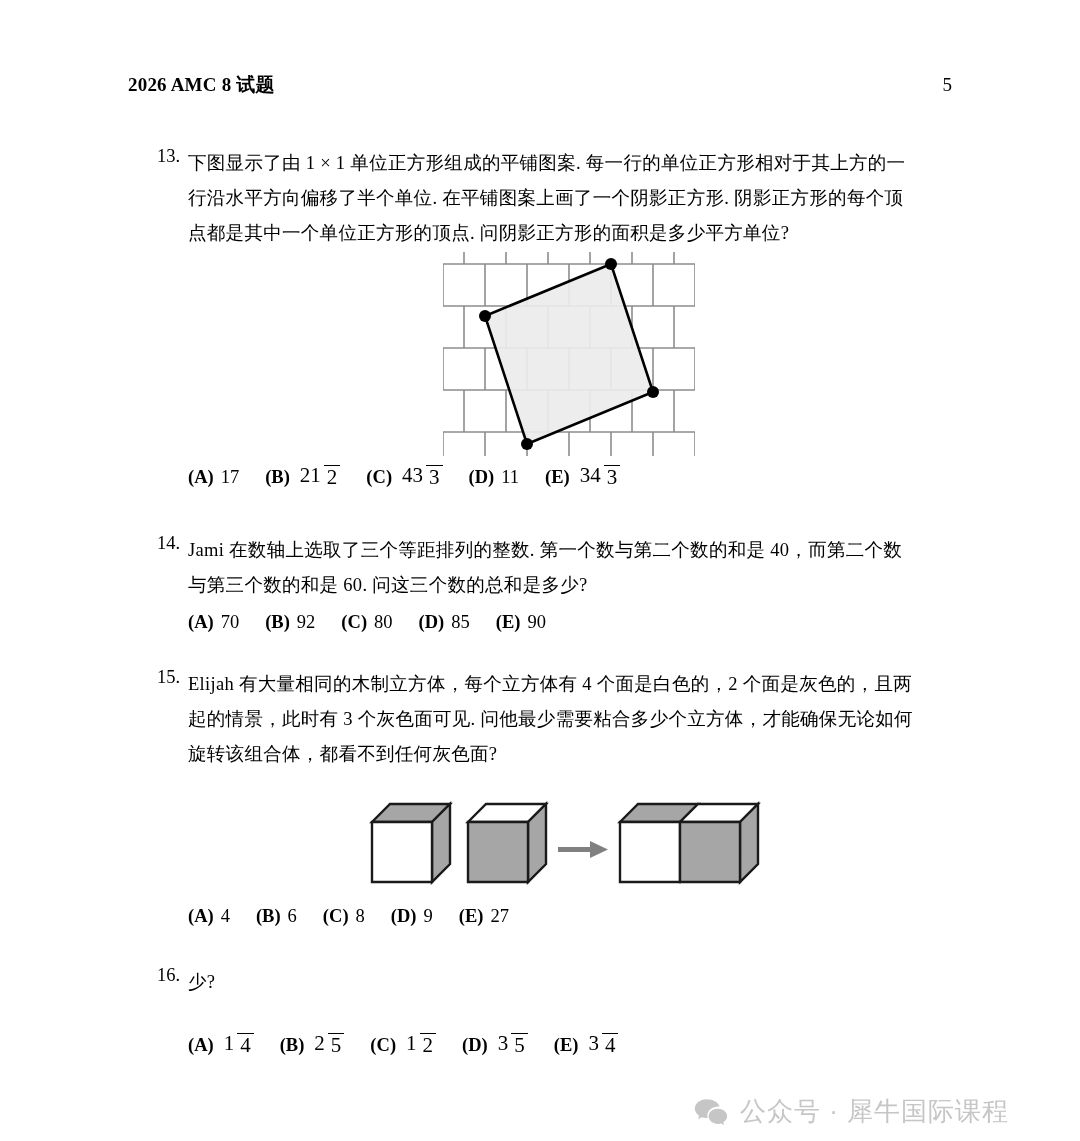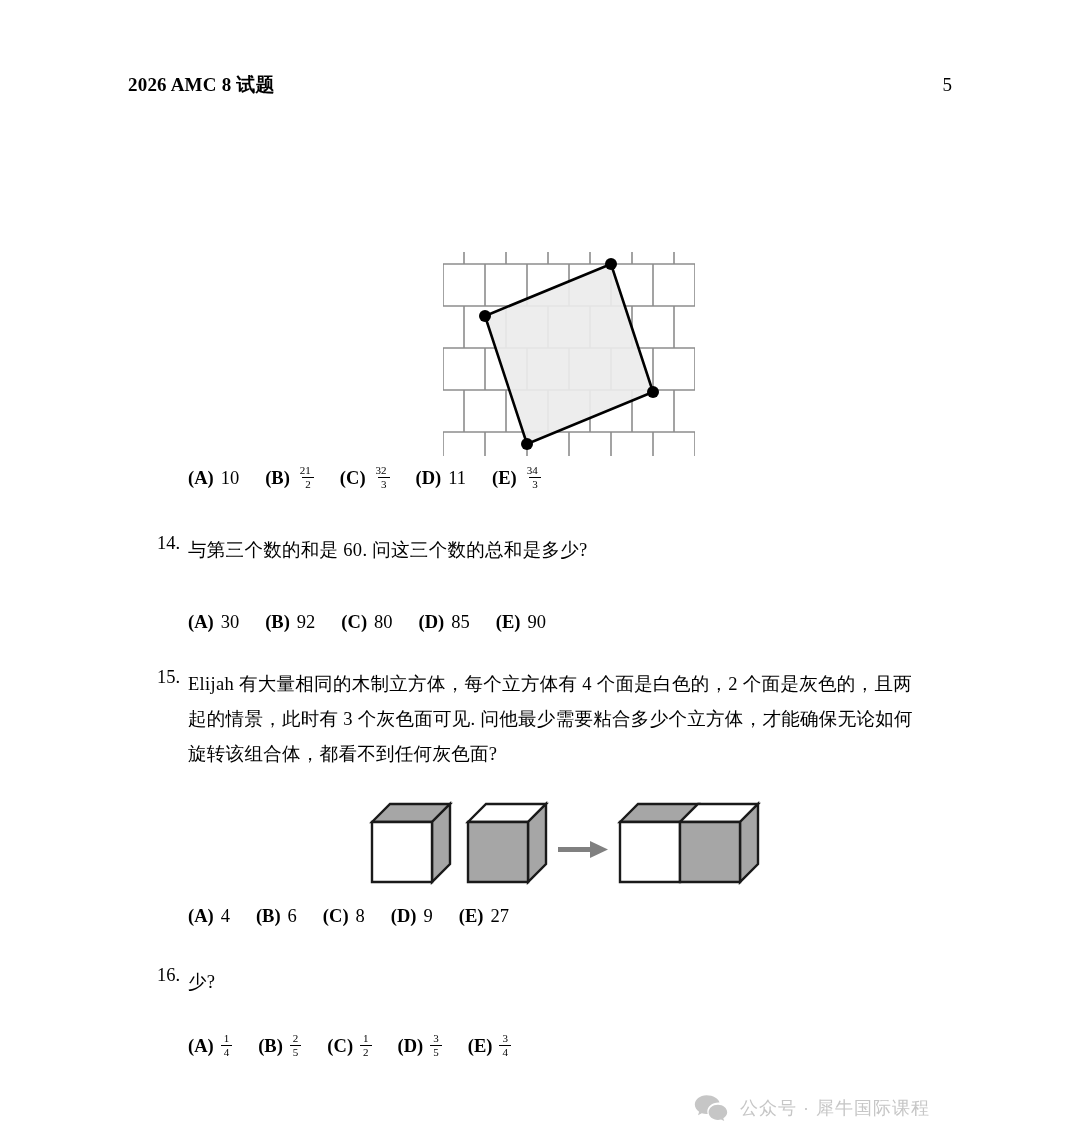--- a/index.html
+++ b/index.html
@@ -79,25 +79,25 @@
     display: flex;
     align-items: center;
   }
   .choice-label {
     font-weight: bold;
     margin-right: 7px;
   }
   .choice-val { }
   .frac {
     display: inline-flex;
-    flex-direction: column;
-    align-items: flex-end;
+    flex-direction: row;
+    align-items: flex-start;
     vertical-align: middle;
     line-height: 1.04;
-    font-size: 11px;
+    font-size: 21px;
     position: relative;
     top: -1px;
   }
   .frac .num {
     padding: 0 3px 1px 3px;
   }
   .frac .den {
     padding: 1px 3px 0 3px;
     border-top: 1.3px solid #000;
   }
@@ -117,41 +117,49 @@
   }
 
   
   .watermark {
     position: absolute;
     left: 694px;
     top: 1094px;
     display: flex;
     align-items: center;
     color: #c6c6c6;
-    font-size: 18px;
+    font-size: 26px;
     font-family: "Liberation Sans", "DejaVu Sans", sans-serif;
     letter-spacing: 1px;
     white-space: nowrap;
   }
   .wm-icon {
     margin-right: 12px;
     display: flex;
     align-items: center;
   }
 </style>
 </head>
 <body>
 
 <div class="page">
 
   <div class="header">
     <div class="header-title">2026 AMC 8 试题</div>
     <div class="header-page">5</div>
   </div>
 
+  <div class="problem" style="top:146px;">
+    <div class="prob-num">13.</div>
+    <div class="prob-body">
+      <div class="prob-line">下图显示了由 1 × 1 单位正方形组成的平铺图案. 每一行的单位正方形相对于其上方的一</div>
+      <div class="prob-line">行沿水平方向偏移了半个单位. 在平铺图案上画了一个阴影正方形. 阴影正方形的每个顶</div>
+      <div class="prob-line">点都是其中一个单位正方形的顶点. 问阴影正方形的面积是多少平方单位?</div>
+    </div>
+  </div>
 
   <div id="fig13">
     <svg width="252" height="204" viewBox="0 0 252 204">
       <g stroke="#8c8c8c" stroke-width="1.6" fill="none">
 
         <line x1="0" y1="12" x2="252" y2="12"></line>
         <line x1="0" y1="54" x2="252" y2="54"></line>
         <line x1="0" y1="96" x2="252" y2="96"></line>
         <line x1="0" y1="138" x2="252" y2="138"></line>
         <line x1="0" y1="180" x2="252" y2="180"></line>
@@ -209,60 +217,61 @@
         <circle cx="168" cy="12" r="6"></circle>
         <circle cx="210" cy="140" r="6"></circle>
         <circle cx="84" cy="192" r="6"></circle>
       </g>
     </svg>
   </div>
 
   <div class="choices" style="position:absolute; left:140px; top:466px;">
     <span class="choice" style="margin-right:26px;">
       <span class="choice-label">(A)</span>
-      <span class="choice-val">10</span>
+      <span class="choice-val">17</span>
     </span>
     <span class="choice" style="margin-right:26px;">
       <span class="choice-label">(B)</span>
       <span class="frac">
         <span class="num">21</span>
         <span class="den">2</span>
       </span>
     </span>
     <span class="choice" style="margin-right:26px;">
       <span class="choice-label">(C)</span>
       <span class="frac">
-        <span class="num">32</span>
+        <span class="num">43</span>
         <span class="den">3</span>
       </span>
     </span>
     <span class="choice" style="margin-right:26px;">
       <span class="choice-label">(D)</span>
       <span class="choice-val">11</span>
     </span>
     <span class="choice">
       <span class="choice-label">(E)</span>
       <span class="frac">
         <span class="num">34</span>
         <span class="den">3</span>
       </span>
     </span>
   </div>
 
   <div class="problem" style="top:533px;">
     <div class="prob-num">14.</div>
     <div class="prob-body">
+      <div class="prob-line">Jami 在数轴上选取了三个等距排列的整数. 第一个数与第二个数的和是 40，而第二个数</div>
       <div class="prob-line">与第三个数的和是 60. 问这三个数的总和是多少?</div>
     </div>
   </div>
 
   <div class="choices" style="position:absolute; left:140px; top:612px;">
     <span class="choice" style="margin-right:26px;">
       <span class="choice-label">(A)</span>
-      <span class="choice-val">30</span>
+      <span class="choice-val">70</span>
     </span>
     <span class="choice" style="margin-right:26px;">
       <span class="choice-label">(B)</span>
       <span class="choice-val">92</span>
     </span>
     <span class="choice" style="margin-right:26px;">
       <span class="choice-label">(C)</span>
       <span class="choice-val">80</span>
     </span>
     <span class="choice" style="margin-right:26px;">

